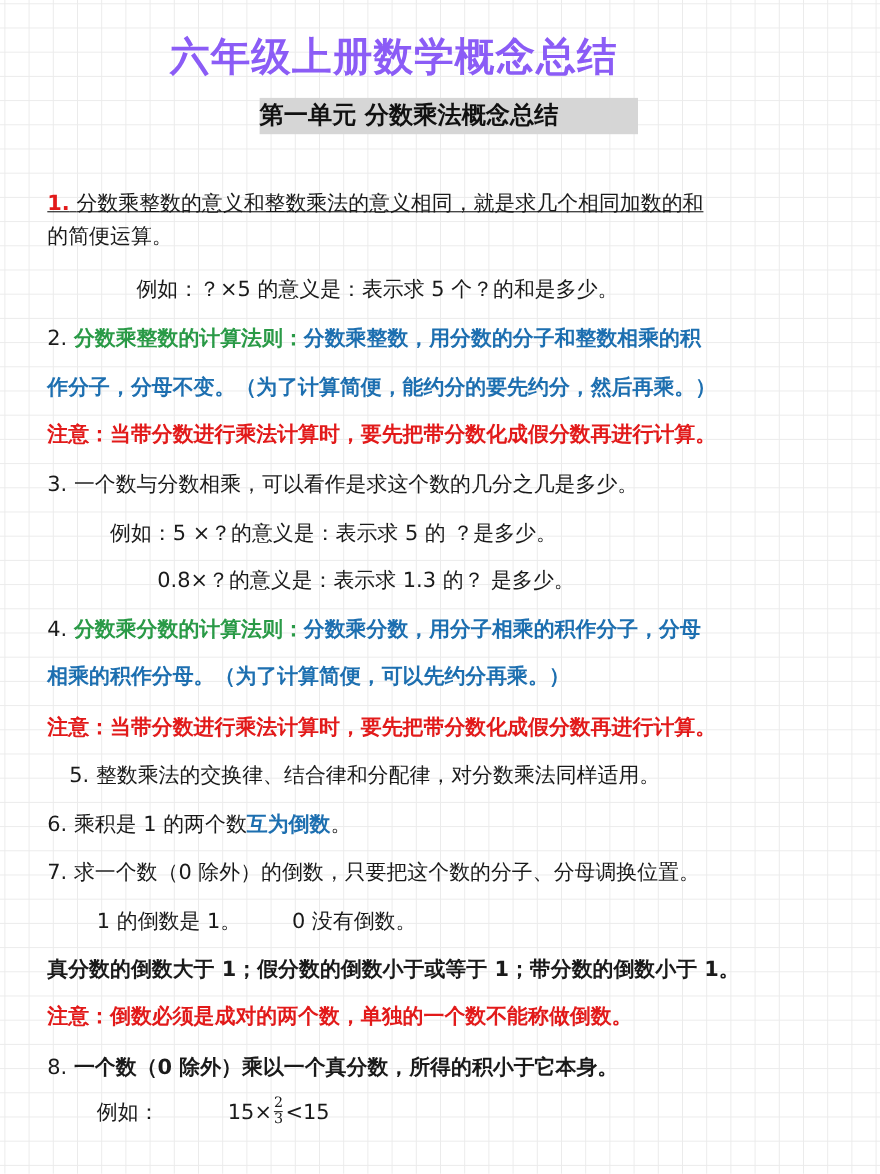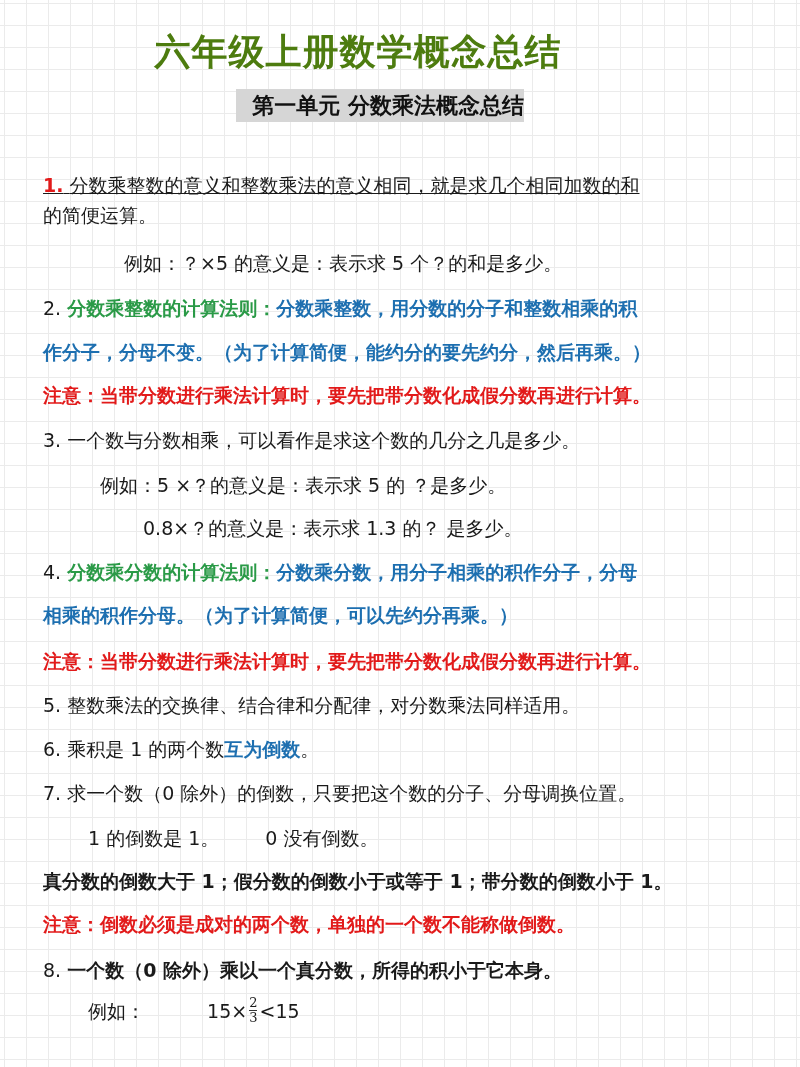--- a/index.html
+++ b/index.html
@@ -9,25 +9,25 @@
     background-image:
       linear-gradient(to right, #ebebeb 1px, transparent 1px),
       linear-gradient(to bottom, #ebebeb 1px, transparent 1px);
     background-size:22px 22px;
     background-position:4px 3px;
     font-family:"DejaVu Sans","Liberation Sans",sans-serif;
     color:#1a1a1a;
   }
   .title {
     position:absolute; top:28px; left:0; width:716px; text-align:center;
-    font-size:36px; font-weight:bold; color:#4d7c0f; letter-spacing:1px;
+    font-size:36px; font-weight:bold; color:#8b5cf6; letter-spacing:1px;
   }
   .subtitle-box {
-    position:absolute; top:89px; left:236px; width:288px; height:33px;
-    background:#d6d6d6; text-align:right;
+    position:absolute; top:89px; left:236px; width:344px; height:33px;
+    background:#d6d6d6; text-align:left;
     font-size:22px; font-weight:bold; line-height:33px; color:#111;
   }
   .line {
     position:absolute; left:43px; font-size:19px; white-space:nowrap; line-height:26px;
   }
   .bold { font-weight:bold; }
   .red { color:#e21a1a; }
   .green { color:#2a9a47; }
   .blue { color:#1d6fb0; }
   .black { color:#1a1a1a; }
@@ -67,21 +67,21 @@
 <div class="line" style="top:472px; left:100px;">例如：5 ×？的意义是：表示求 5 的 ？是多少。</div>
 <div class="line" style="top:515px; left:143px;">0.8×？的意义是：表示求 1.3 的？ 是多少。</div>
 
 <div class="line" style="top:559px;">
   <span class="black">4.</span>
   <span class="green bold">分数乘分数的计算法则：</span><span class="blue bold">分数乘分数，用分子相乘的积作分子，分母</span>
 </div>
 <div class="line blue bold" style="top:602px;">相乘的积作分母。（为了计算简便，可以先约分再乘。）</div>
 <div class="line red bold" style="top:648px;">注意：当带分数进行乘法计算时，要先把带分数化成假分数再进行计算。</div>
 
-<div class="line" style="top:692px;">
+<div class="line" style="top:692px;margin-left:20px;">
   <span>5.</span>
   <span>整数乘法的交换律、结合律和分配律，对分数乘法同样适用。</span>
 </div>
 
 <div class="line" style="top:736px;">
   <span>6.</span>
   <span>乘积是 1 的两个数</span><span class="blue bold">互为倒数</span><span>。</span>
 </div>
 
 <div class="line" style="top:780px;">

